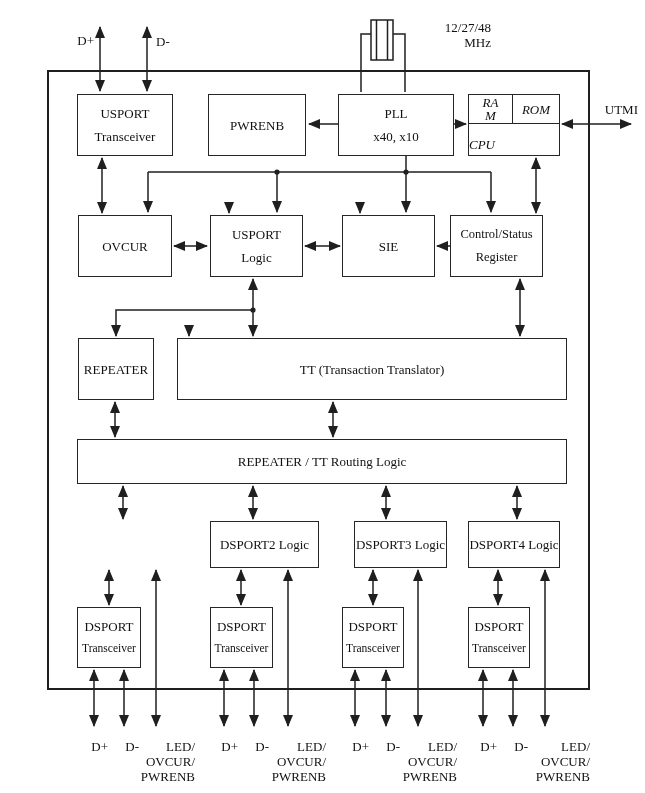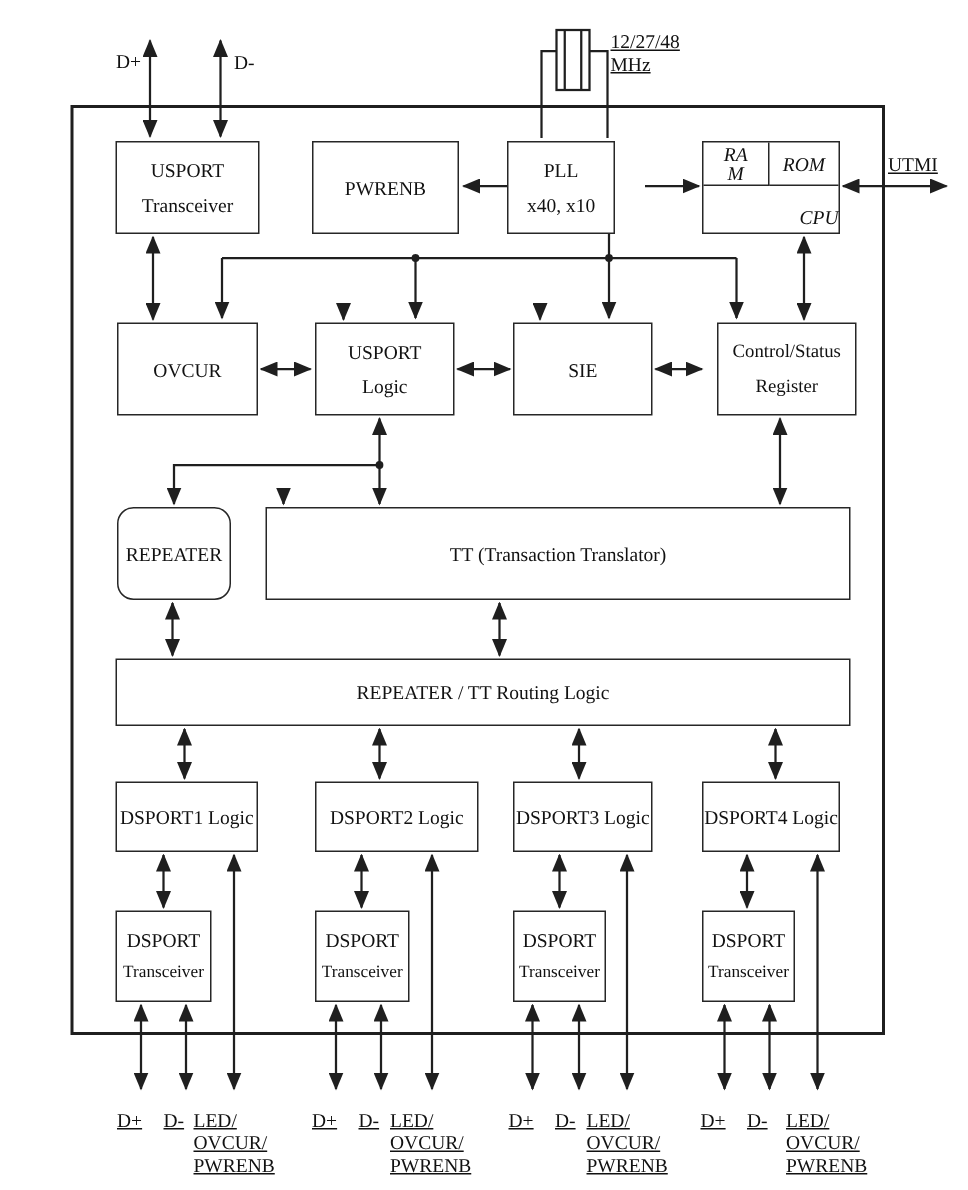--- a/index.html
+++ b/index.html
@@ -14,36 +14,36 @@
     display:flex;flex-direction:column;align-items:center;justify-content:center;
     text-align:center;font-size:13px;line-height:15px;
   }
   .box.two{justify-content:space-evenly;padding:4px 0;}
   .outer{
     position:absolute;z-index:0;box-sizing:border-box;
     border:2px solid #1f1f1f;background:transparent;
   }
   .nowrap{white-space:nowrap;}
   .lbl{position:absolute;z-index:3;font-size:13px;line-height:15px;}
-  .lbl.c{text-align:left;text-decoration:underline;}
+  .lbl.c{text-align:right;}
   .lbl.r{text-align:right;}
   .ledblock{line-height:15px;}
   .cpu-inner-top{
     position:absolute;top:0;left:0;right:0;height:29px;display:flex;
   }
   .ram-cell{
     width:44px;box-sizing:border-box;border-right:1.5px solid #262626;
     border-bottom:1.5px solid #262626;display:flex;align-items:center;justify-content:center;
     white-space:pre-line;line-height:13px;font-size:13px;
   }
   .rom-cell{
     flex:1;box-sizing:border-box;border-bottom:1.5px solid #262626;
     display:flex;align-items:center;justify-content:center;font-size:13px;
   }
-  .cpu-bottom{position:absolute;left:0;right:0;bottom:3px;text-align:right;font-size:13px;}
+  .cpu-bottom{position:absolute;left:0;right:0;bottom:3px;text-align:left;font-size:13px;}
   .cs-line{font-size:12.5px;white-space:nowrap;}
   .tr-small{font-size:11.5px;white-space:nowrap;}
 </style>
 </head>
 <body>
 
 <div class="stage">
 
   <div class="outer" style="left:47px;top:70px;width:543px;height:620px;"></div>
 
@@ -163,21 +163,21 @@
 
   <div class="box two" style="left:77px;top:94px;width:96px;height:62px;">
     <span>USPORT</span>
     <span>Transceiver</span>
   </div>
 
   <div class="box" style="left:208px;top:94px;width:98px;height:62px;">
     <span>PWRENB</span>
   </div>
 
-  <div class="box two" style="left:338px;top:94px;width:72px;height:62px;">
+  <div class="box two" style="left:338px;top:94px;width:116px;height:62px;">
     <span>PLL</span>
     <span>x40, x10</span>
   </div>
 
   <div class="box" style="left:468px;top:94px;width:92px;height:62px;font-style:italic;">
     <div class="cpu-inner-top">
       <div class="ram-cell">RA
 M</div>
       <div class="rom-cell">ROM</div>
     </div>
@@ -190,44 +190,41 @@
 
   <div class="box two" style="left:210px;top:215px;width:93px;height:62px;">
     <span>USPORT</span>
     <span>Logic</span>
   </div>
 
   <div class="box" style="left:342px;top:215px;width:93px;height:62px;">
     <span>SIE</span>
   </div>
 
-  <div class="box two" style="left:478px;top:215px;width:93px;height:62px;">
+  <div class="box two" style="left:450px;top:215px;width:93px;height:62px;">
     <span class="cs-line">Control/Status</span>
     <span class="cs-line">Register</span>
   </div>
 
-  <div class="box" style="left:78px;top:338px;width:76px;height:62px;border-radius:11px;">
+  <div class="box" style="left:78px;top:338px;width:76px;height:62px;">
     <span class="nowrap">REPEATER</span>
   </div>
 
   <div class="box" style="left:177px;top:338px;width:390px;height:62px;text-align:center;">
     <span>TT (Transaction Translator)</span>
   </div>
 
   <div class="box" style="left:77px;top:439px;width:490px;height:45px;">
     <span>REPEATER / TT Routing Logic</span>
   </div>
 
-  <div class="box" style="left:77px;top:521px;width:95px;height:47px;">
-    <span class="nowrap">DSPORT1 Logic</span>
-  </div>
   <div class="box" style="left:210px;top:521px;width:109px;height:47px;">
     <span class="nowrap">DSPORT2 Logic</span>
   </div>
-  <div class="box" style="left:342px;top:521px;width:93px;height:47px;">
+  <div class="box" style="left:354px;top:521px;width:93px;height:47px;">
     <span class="nowrap">DSPORT3 Logic</span>
   </div>
   <div class="box" style="left:468px;top:521px;width:92px;height:47px;">
     <span class="nowrap">DSPORT4 Logic</span>
   </div>
 
   <div class="box two" style="left:77px;top:607px;width:64px;height:61px;">
     <span>DSPORT</span>
     <span class="tr-small">Transceiver</span>
   </div>

